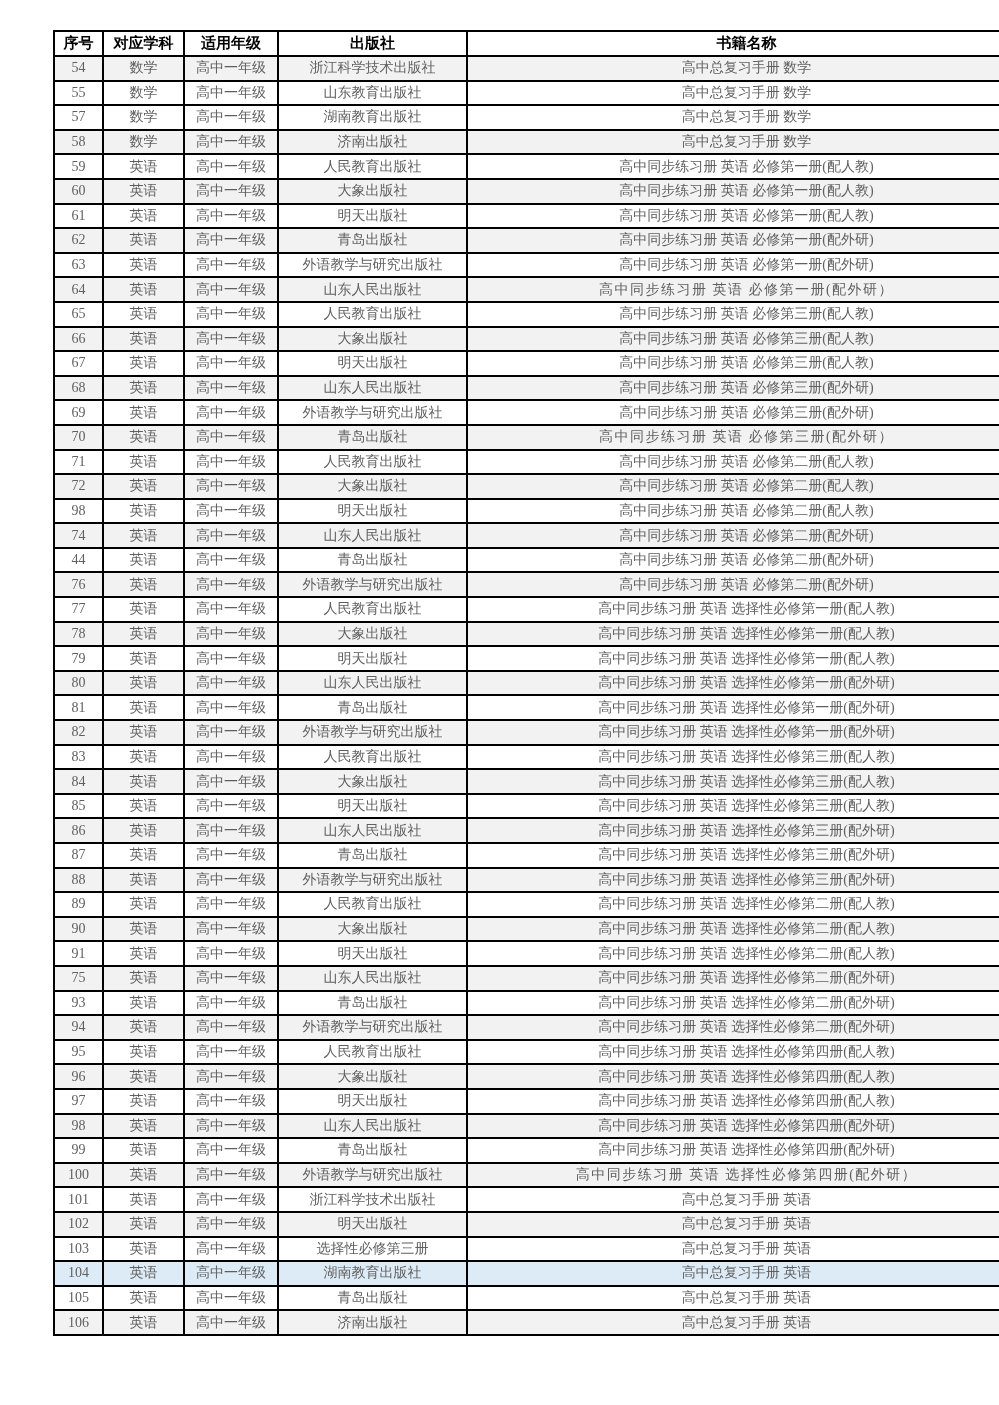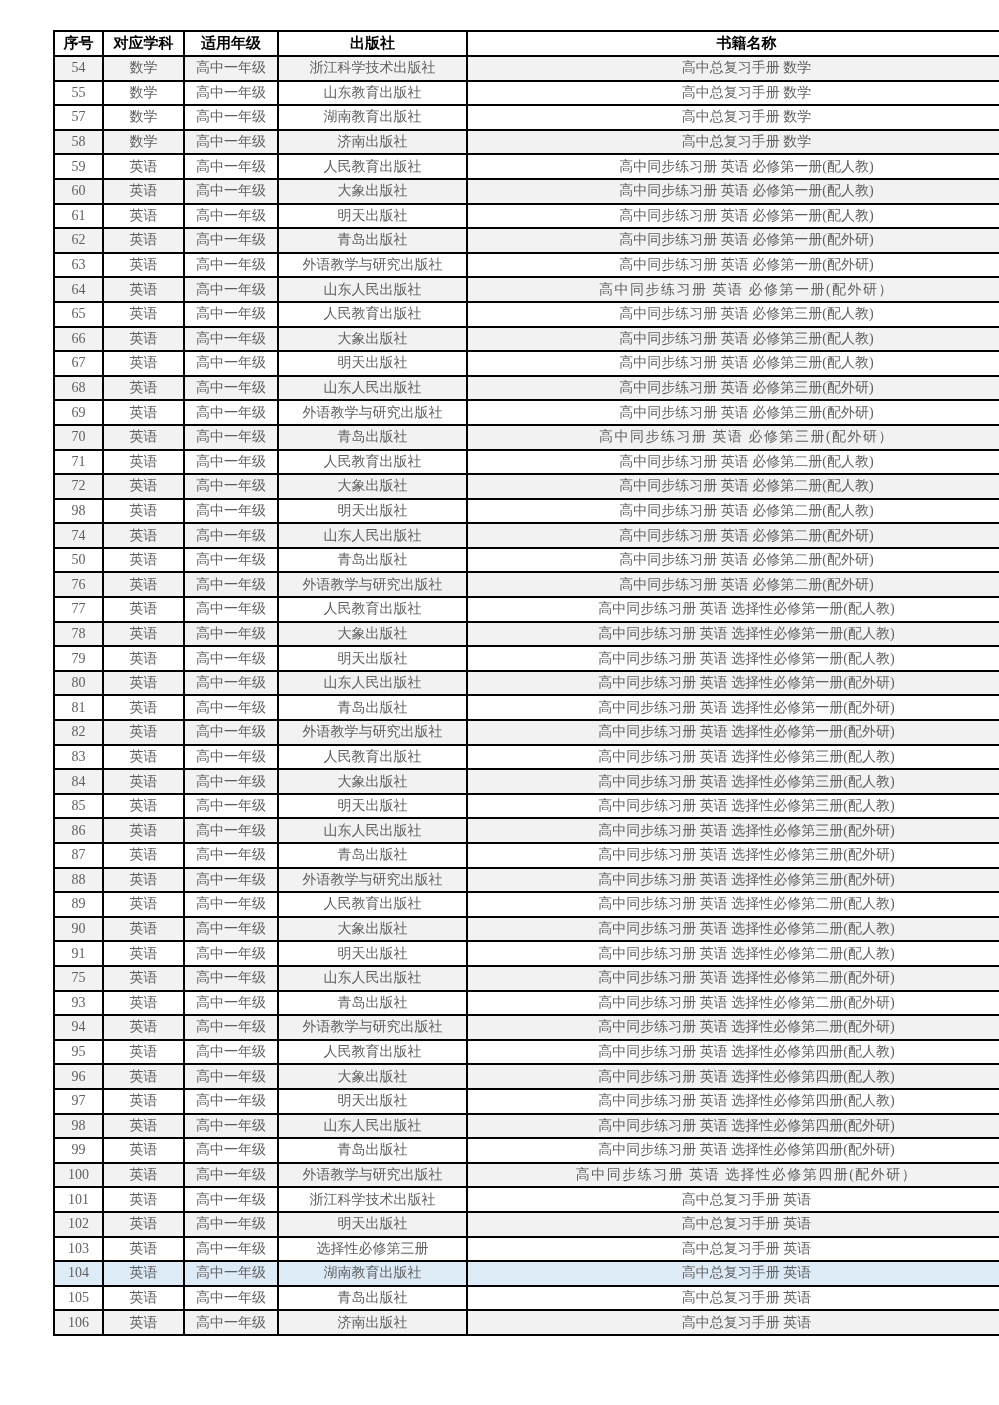--- a/index.html
+++ b/index.html
@@ -215,21 +215,21 @@
           <td class="cell-book">高中同步练习册 英语 必修第二册(配人教)</td>
         </tr>
         <tr class="stripe">
           <td class="cell-index">74</td>
           <td class="cell-subject">英语</td>
           <td class="cell-grade">高中一年级</td>
           <td class="cell-publisher">山东人民出版社</td>
           <td class="cell-book">高中同步练习册 英语 必修第二册(配外研)</td>
         </tr>
         <tr>
-          <td class="cell-index">50</td>
+          <td class="cell-index">44</td>
           <td class="cell-subject">英语</td>
           <td class="cell-grade">高中一年级</td>
           <td class="cell-publisher">青岛出版社</td>
           <td class="cell-book">高中同步练习册 英语 必修第二册(配外研)</td>
         </tr>
         <tr class="stripe">
           <td class="cell-index">76</td>
           <td class="cell-subject">英语</td>
           <td class="cell-grade">高中一年级</td>
           <td class="cell-publisher">外语教学与研究出版社</td>

